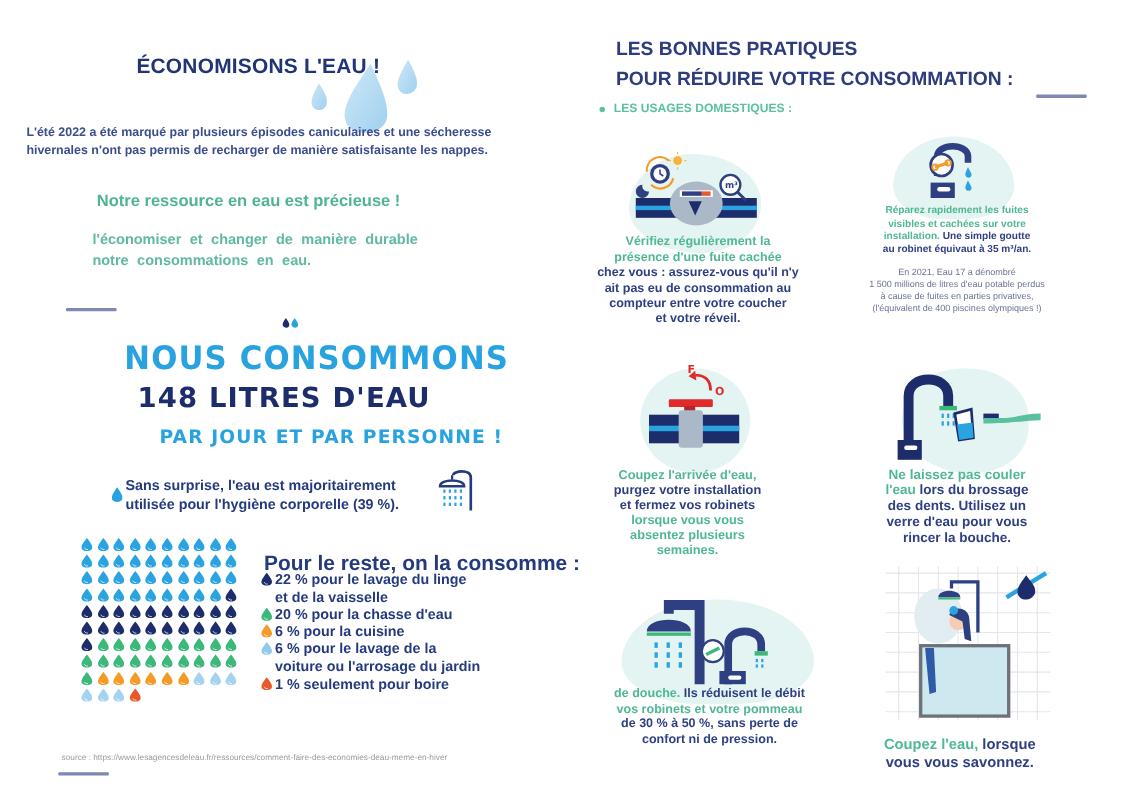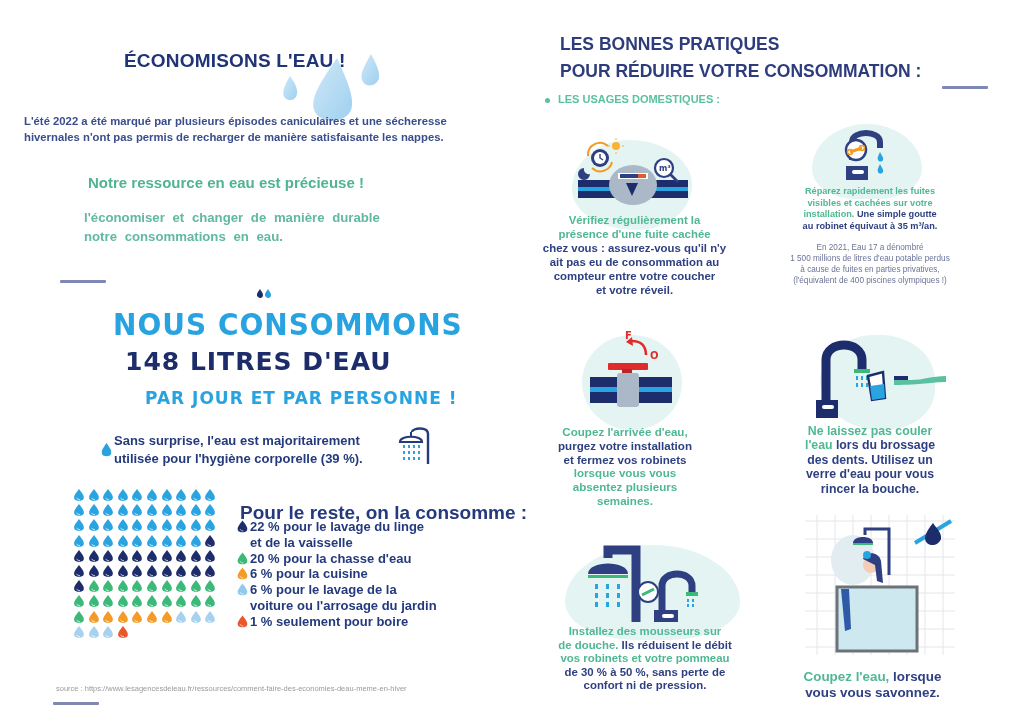--- a/index.html
+++ b/index.html
@@ -920,21 +920,20 @@
         <rect x="99" y="62" width="2" height="3"></rect>
         <rect x="104" y="62" width="2" height="3"></rect>
       </g>
     <rect x="66" y="68" width="24" height="12" fill="#2e3f82"></rect>
     <rect x="74" y="72" width="12" height="4" rx="2" fill="#ffffff"></rect>
     <circle cx="60" cy="50" r="10" fill="#ffffff" stroke="#2e3f82" stroke-width="2"></circle>
     <path d="M54 53 L66 47" stroke="#3cb878" stroke-width="3"></path>
   </svg>
 </div>
 <div class="abs tip tip5" id="tip-aerators">
-    <span class="line"><span class="g">Installez des mousseurs sur</span></span>
     <span class="line"><span class="g">de douche. </span><span class="n">Ils réduisent le débit</span></span>
     <span class="line"><span class="g">vos robinets et votre pommeau</span></span>
     <span class="line"><span class="n">de 30 % à 50 %, sans perte de</span></span>
     <span class="line"><span class="n">confort ni de pression.</span></span>
   </div>
 
 <div class="abs" style="left:805px;top:515px;width:150px;height:140px;">
   <svg width="150" height="140" viewBox="0 0 150 140">
     <g stroke="#e3e6ea" stroke-width="1">
       <line x1="12" y1="0" x2="12" y2="140"></line>

